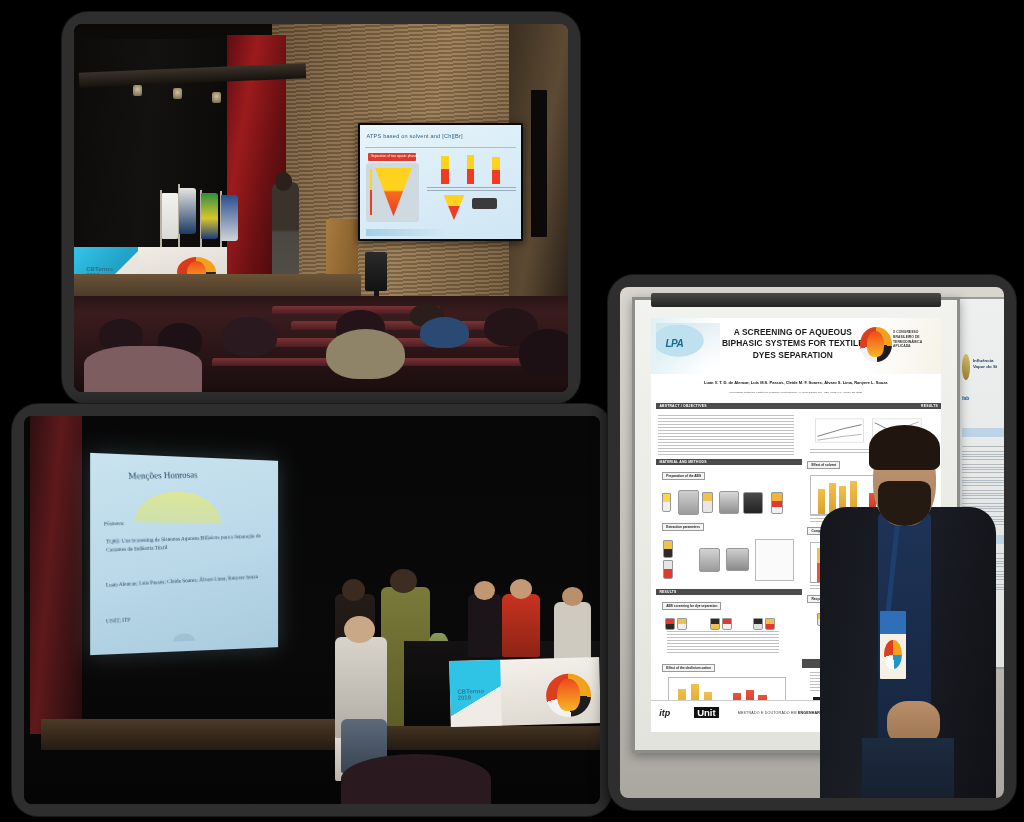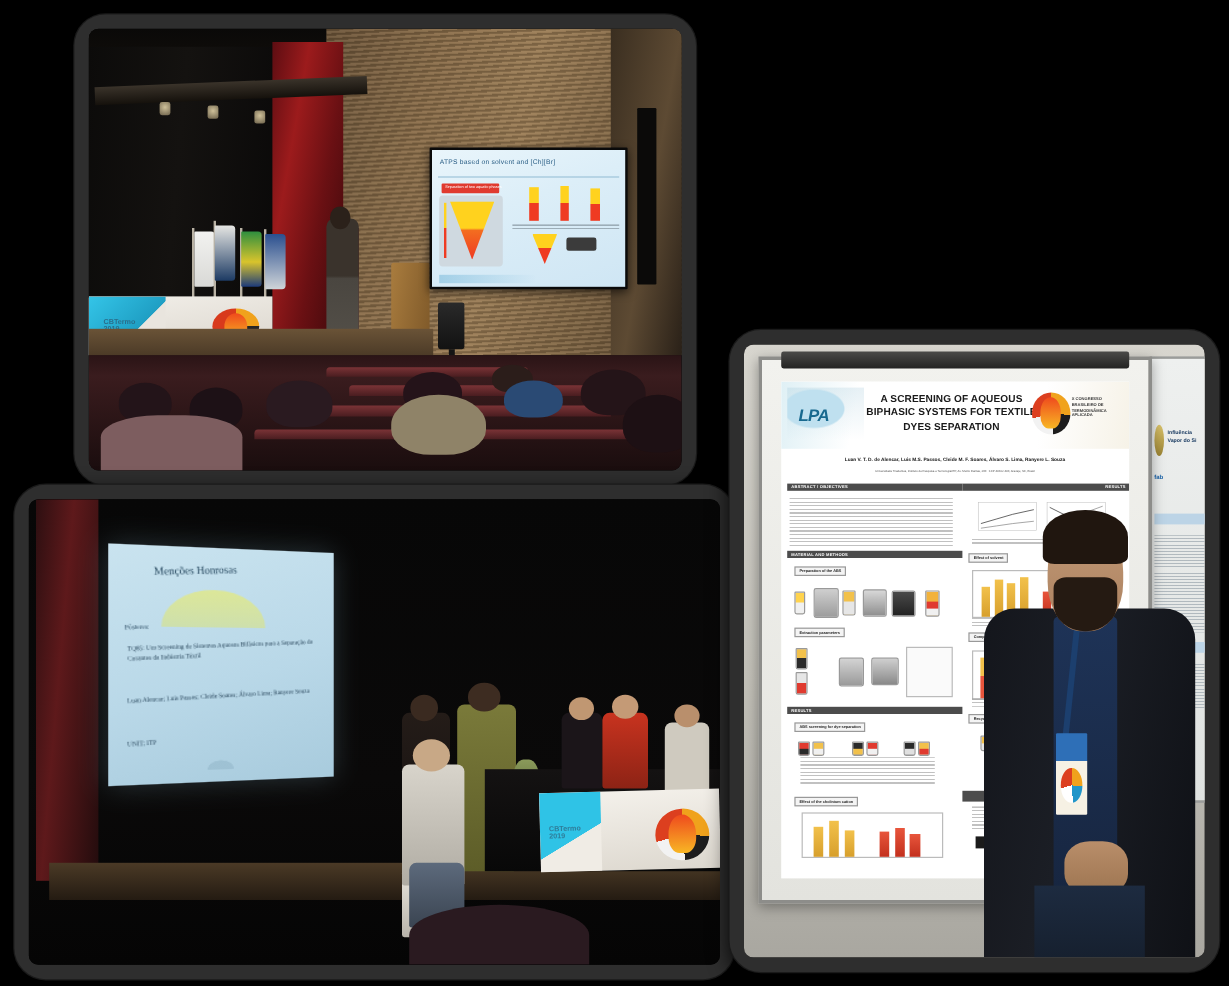--- a/index.html
+++ b/index.html
@@ -142,21 +142,21 @@
       background:linear-gradient(180deg,#f2f2ee,#e3e3de);
       border:3px solid #8d8d8a;box-shadow:0 3px 10px rgba(0,0,0,.35);}
   .board-clip{position:absolute;left:5%;top:-1.5%;width:90%;height:3%;
       background:linear-gradient(180deg,#4a4a48,#232322);border-radius:2px;}
   .poster{position:absolute;left:5%;top:4%;width:90%;height:92%;background:#fff;overflow:hidden;}
   .ph-head{position:absolute;left:0;top:0;width:100%;height:13.5%;
       background:linear-gradient(100deg,#dff0f5 0%,#ffffff 22%,#ffffff 74%,#f6f2e7 100%);}
   .ph-lpa{position:absolute;left:2%;top:8%;width:22%;height:80%;
       background:radial-gradient(ellipse at 35% 40%,#bfe0ef 0 42%,rgba(191,224,239,0) 44%),
                  linear-gradient(180deg,rgba(120,175,200,.18),rgba(120,175,200,0));}
-  .ph-lpa-txt{position:absolute;left:14%;top:35%;font-size:14px;font-weight:bold;color:#18698f;
+  .ph-lpa-txt{position:absolute;left:14%;top:35%;font-size:10px;font-weight:bold;color:#18698f;
       font-style:italic;letter-spacing:-.5px;}
   .ph-title{position:absolute;left:23%;top:16%;width:52%;text-align:center;
       font-size:8.4px;font-weight:bold;color:#1a1a1a;line-height:1.35;letter-spacing:.1px;}
   .ph-logo{position:absolute;right:17%;top:16%;width:11%;height:62%;border-radius:50%;
       background:conic-gradient(#f0a21c 0deg 95deg,#1d1d1d 95deg 175deg,#f2f2f2 175deg 255deg,#dc3f1f 255deg 360deg);}
   .ph-logo:after{content:"";position:absolute;left:24%;top:12%;width:52%;height:74%;
       background:linear-gradient(180deg,#ef4a1d,#f8b624);border-radius:50% 50% 40% 40%;}
   .ph-cong{position:absolute;right:1.5%;top:22%;width:15%;font-size:3.4px;font-weight:bold;
       color:#3a3a3a;line-height:1.35;}
   .ph-auth{position:absolute;left:8%;top:15%;width:84%;text-align:center;font-size:4px;
@@ -479,20 +479,27 @@
               <div class="vial" style="left:24%;top:40%;width:14%;height:50%;background:linear-gradient(180deg,#efa08a,#e05a3c);border-radius:2px"></div>
               <div class="vial" style="left:56%;top:18%;width:7%;height:28%;background:linear-gradient(180deg,#f2c14b 0 50%,#e6e6e6 50% 100%)"></div>
               <div class="vial" style="left:72%;top:24%;width:7%;height:30%;background:linear-gradient(180deg,#e8553c 0 50%,#efefef 50% 100%)"></div>
             </div>
             <div class="sechead" style="left:52%;top:82.5%;width:46%;height:2%;padding:0"></div>
             <div class="fakepara" style="left:55%;top:85.5%;width:40%;height:5%"></div>
             <div class="chartbox" style="left:56%;top:91.5%;width:8%;height:2.6%;border:none;background:#1b1b1b"></div>
             <div class="chartbox" style="left:70%;top:91.5%;width:8%;height:2.6%;border:none;background:#9a9a9a"></div>
             <div class="chartbox" style="left:84%;top:91.5%;width:6%;height:2.6%;border:none;background:#2a7fb5"></div>
 
+            <div class="ph-foot">
+              <div class="ph-itp">itp</div>
+              <div class="ph-unit">Unit</div>
+              <div class="ph-prog">
+                <span>MESTRADO E DOUTORADO EM </span><b>ENGENHARIA DE PROCESSOS</b>
+              </div>
+            </div>
           </div>
         </div>
 
         <div class="man">
           <div class="man-jacket"></div>
           <div class="man-shirt"></div>
           <div class="man-lanyard"></div>
           <div class="man-badge"></div>
           <div class="man-head"></div>
           <div class="man-hair"></div>

